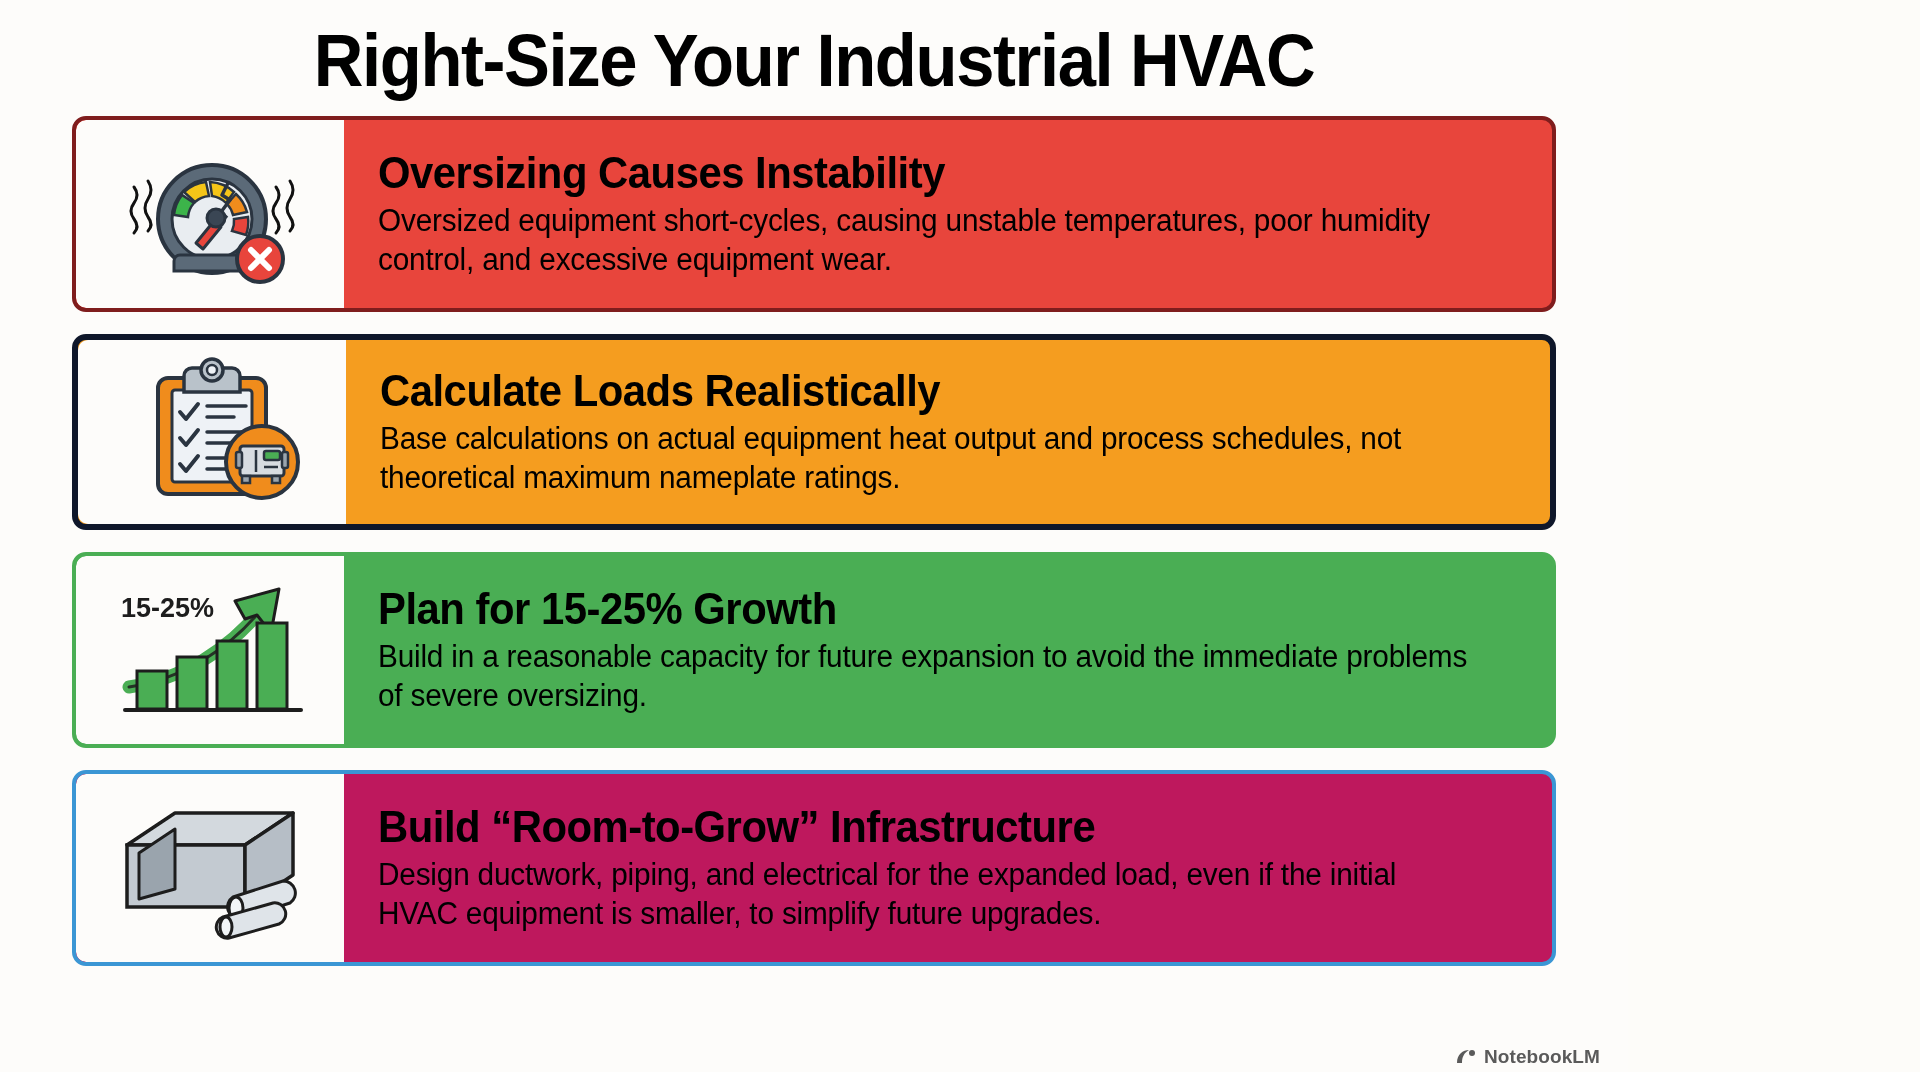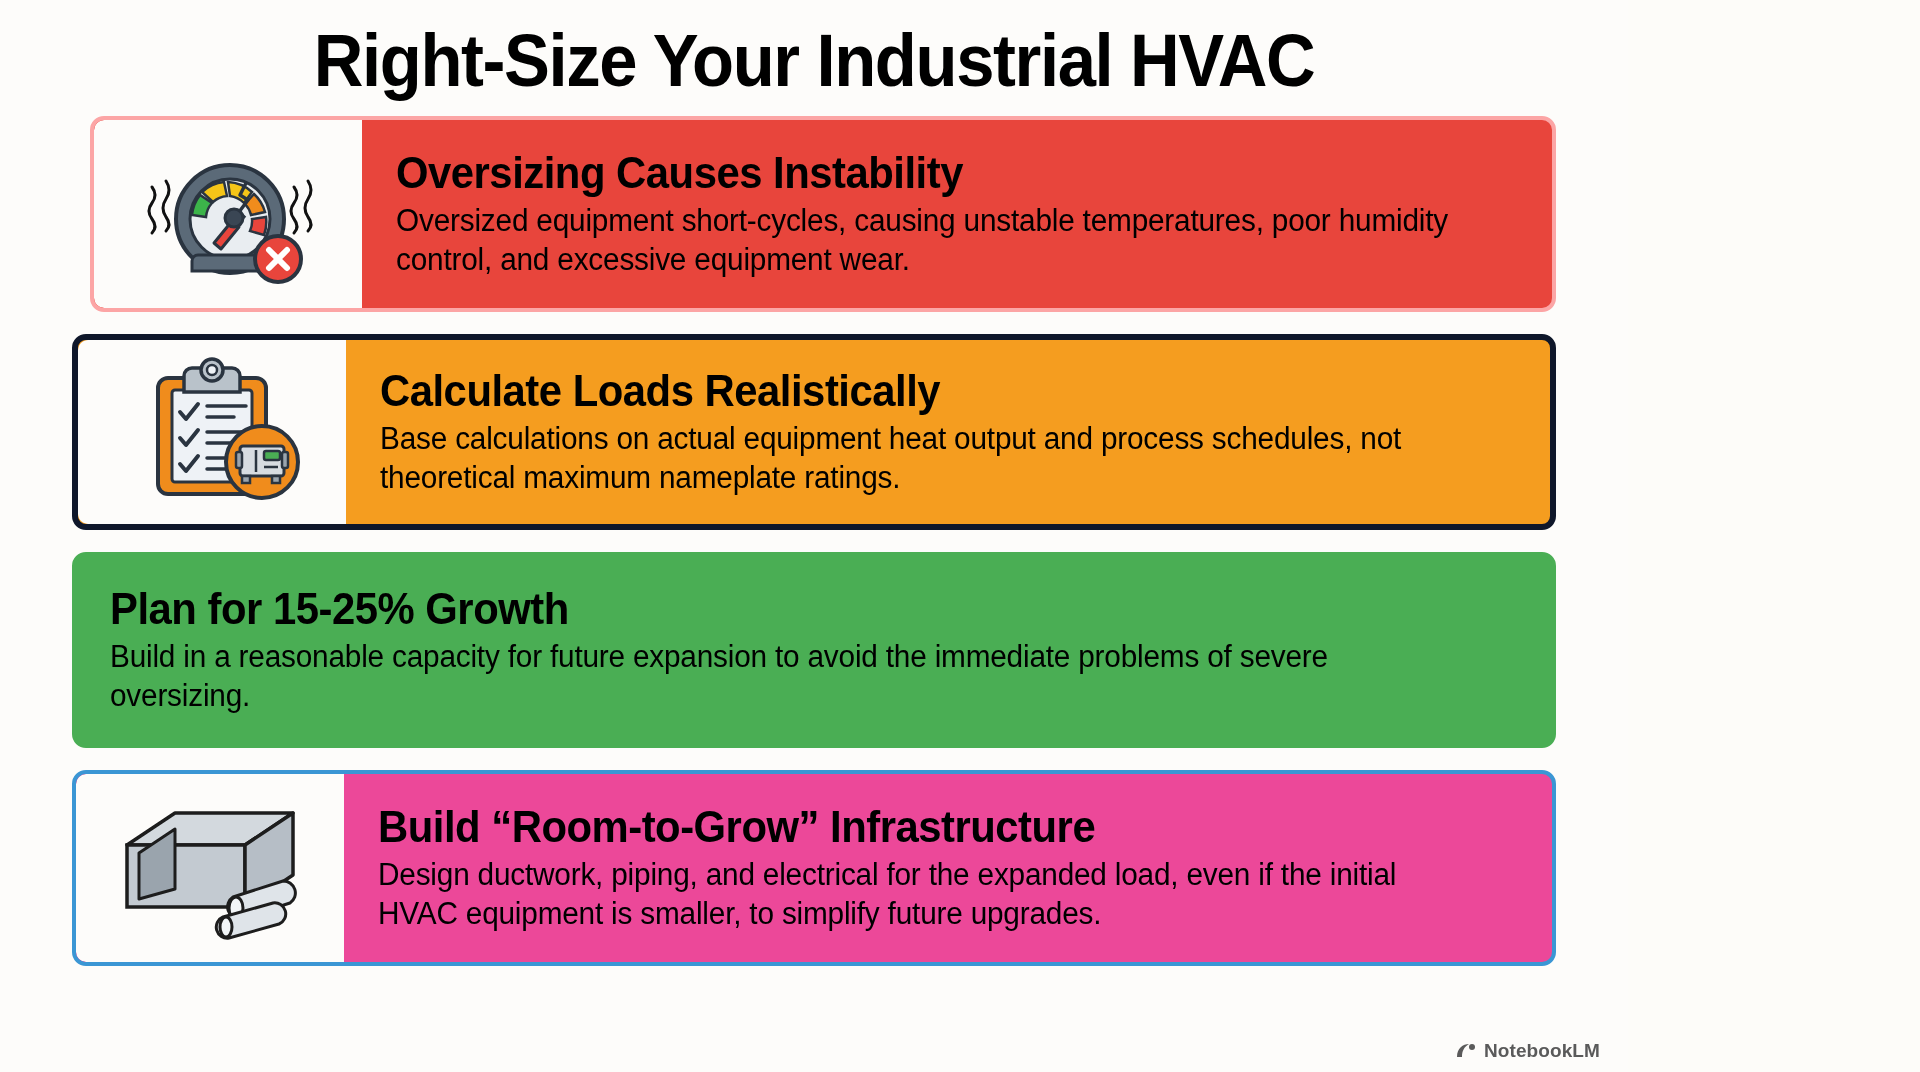--- a/index.html
+++ b/index.html
@@ -37,24 +37,24 @@
     gap: 22px;
   }
   .row {
     position: relative;
     display: flex;
     align-items: stretch;
     border-radius: 14px;
     min-height: 196px;
     overflow: hidden;
   }
-  .row.r0 { background: #e8453c; border: 4px solid #fca5a5; margin-left: 18px; }
+  .row.r0 { background: #e8453c; border: 4px solid #7f1d1d; }
   .row.r1 { background: #f59d1f; border: 6px solid #0f172a; }
   .row.r2 { background: #4aae54; border: 4px solid #4aae54; }
-  .row.r3 { background: #ec4899; border: 4px solid #3b96d4; }
+  .row.r3 { background: #be185d; border: 4px solid #3b96d4; }
 
   .icon-panel {
     width: 268px;
     flex: 0 0 268px;
     background: #fdfcfa;
     border-radius: 10px 0 0 10px;
     display: flex;
     align-items: center;
     justify-content: center;
     position: relative;
@@ -85,21 +85,21 @@
     letter-spacing: -0.2px;
     max-width: 1430px;
     transform: scaleX(0.96);
     transform-origin: left center;
   }
 
   
   .watermark {
     position: absolute;
     right: 28px;
-    bottom: 10px;
+    bottom: 4px;
     display: flex;
     align-items: center;
     gap: 7px;
     color: #5a5a5a;
     font-size: 19px;
     font-weight: 600;
     letter-spacing: 0.1px;
   }
   .watermark svg { display: block; }
 </style>
@@ -192,20 +192,36 @@
           <rect x="160" y="122" width="8" height="7" fill="#9aa4ad" stroke="#2a3440" stroke-width="2.5"></rect>
         </svg>
       </div>
       <div class="text-panel">
         <div class="row-heading">Calculate Loads Realistically</div>
         <div class="row-desc">Base calculations on actual equipment heat output and process schedules, not theoretical maximum nameplate ratings.</div>
       </div>
     </div>
 
     <div class="row r2">
+      <div class="icon-panel">
+        <svg width="215" height="150" viewBox="0 0 215 150">
+          <text x="18" y="42" font-family="Liberation Sans, sans-serif" font-size="27" font-weight="700" fill="#1d1d1d">15-25%</text>
+
+          <path d="M26 112 C 78 104, 126 76, 162 30" fill="none" stroke="#4aae54" stroke-width="13" stroke-linecap="round"></path>
+          <path d="M26 112 C 78 104, 126 76, 162 30" fill="none" stroke="#1d1d1d" stroke-width="3" stroke-linecap="round" opacity="0.85"></path>
+          <path d="M132 26 L176 14 L168 58 L154 40 L142 44 Z" fill="#4aae54" stroke="#1d1d1d" stroke-width="3" stroke-linejoin="round"></path>
+
+          <rect x="34" y="96" width="30" height="38" fill="#4aae54" stroke="#1d1d1d" stroke-width="3"></rect>
+          <rect x="74" y="82" width="30" height="52" fill="#4aae54" stroke="#1d1d1d" stroke-width="3"></rect>
+          <rect x="114" y="66" width="30" height="68" fill="#4aae54" stroke="#1d1d1d" stroke-width="3"></rect>
+          <rect x="154" y="48" width="30" height="86" fill="#4aae54" stroke="#1d1d1d" stroke-width="3"></rect>
+
+          <line x1="22" y1="135" x2="198" y2="135" stroke="#1d1d1d" stroke-width="4" stroke-linecap="round"></line>
+        </svg>
+      </div>
       <div class="text-panel">
         <div class="row-heading">Plan for 15-25% Growth</div>
         <div class="row-desc">Build in a reasonable capacity for future expansion to avoid the immediate problems of severe oversizing.</div>
       </div>
     </div>
 
     <div class="row r3">
       <div class="icon-panel">
         <svg width="210" height="150" viewBox="0 0 210 150">
 

